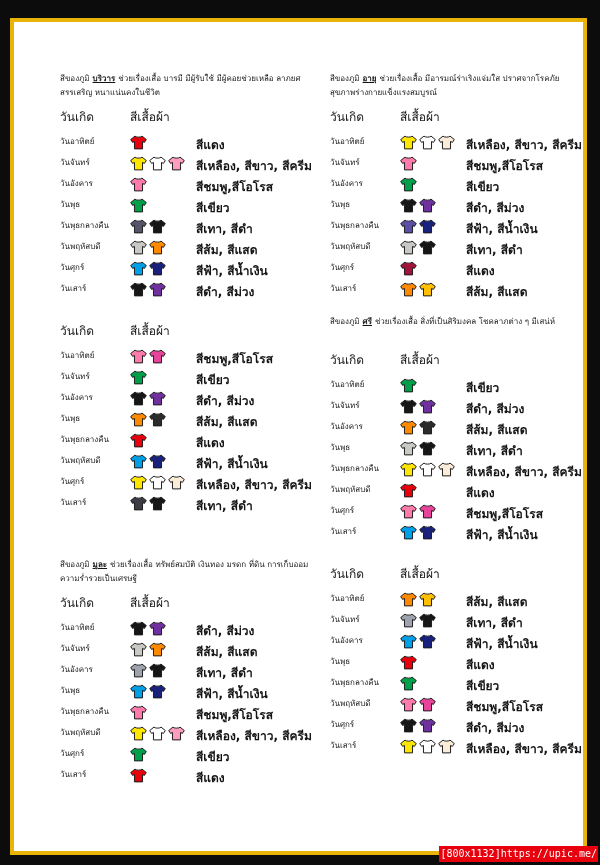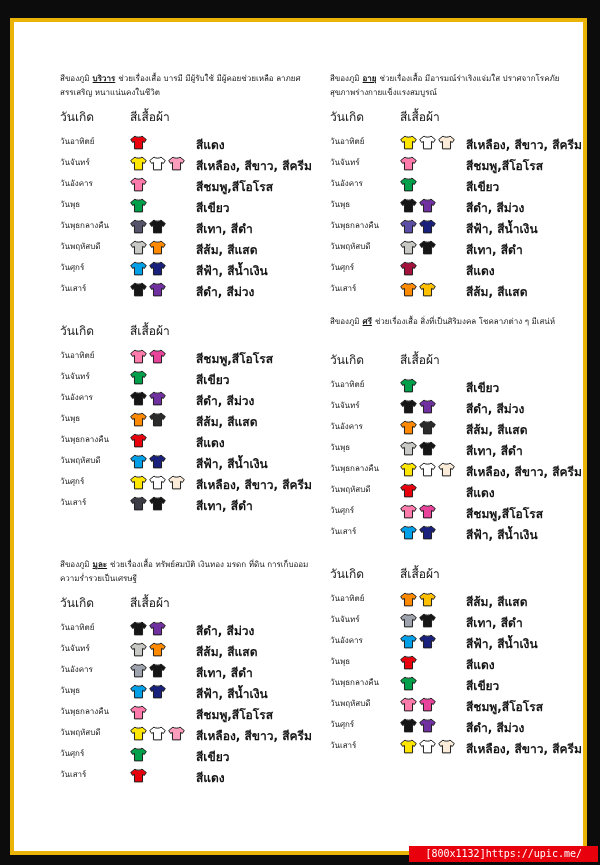--- a/index.html
+++ b/index.html
@@ -37,21 +37,21 @@
   .row { display:flex; align-items:flex-start; height:21px; }
   .day { width:70px; flex:none; font-size:8px; color:#141414; }
   .shirts { width:58px; flex:none; display:flex; align-items:center; gap:2px; }
   .shirt { width:17px; height:15px; display:block; }
   .clabel { font-size:12px; color:#141414; padding-left:8px; white-space:nowrap;font-weight:bold; }
   .watermark {
     position:absolute; right:2px; bottom:3px;
     background:#e8000d; color:#ffffff;
     font-family:"DejaVu Sans Mono", monospace;
     font-size:10px; line-height:16px;
-    padding:0 16px;
+    padding:0 1px;
   }
 </style>
 </head>
 <body>
 
 <div class="page">
   <div class="content">
   <section class="sec">
     <p class="hdr"><span class="pfx">สีของภูมิ</span><span class="kw">บริวาร</span><span class="rest">ช่วยเรื่องเสื้อ บารมี มีผู้รับใช้ มีผู้คอยช่วยเหลือ ลาภยศสรรเสริญ หนาแน่นคงในชีวิต</span></p>
     <div class="thead">

